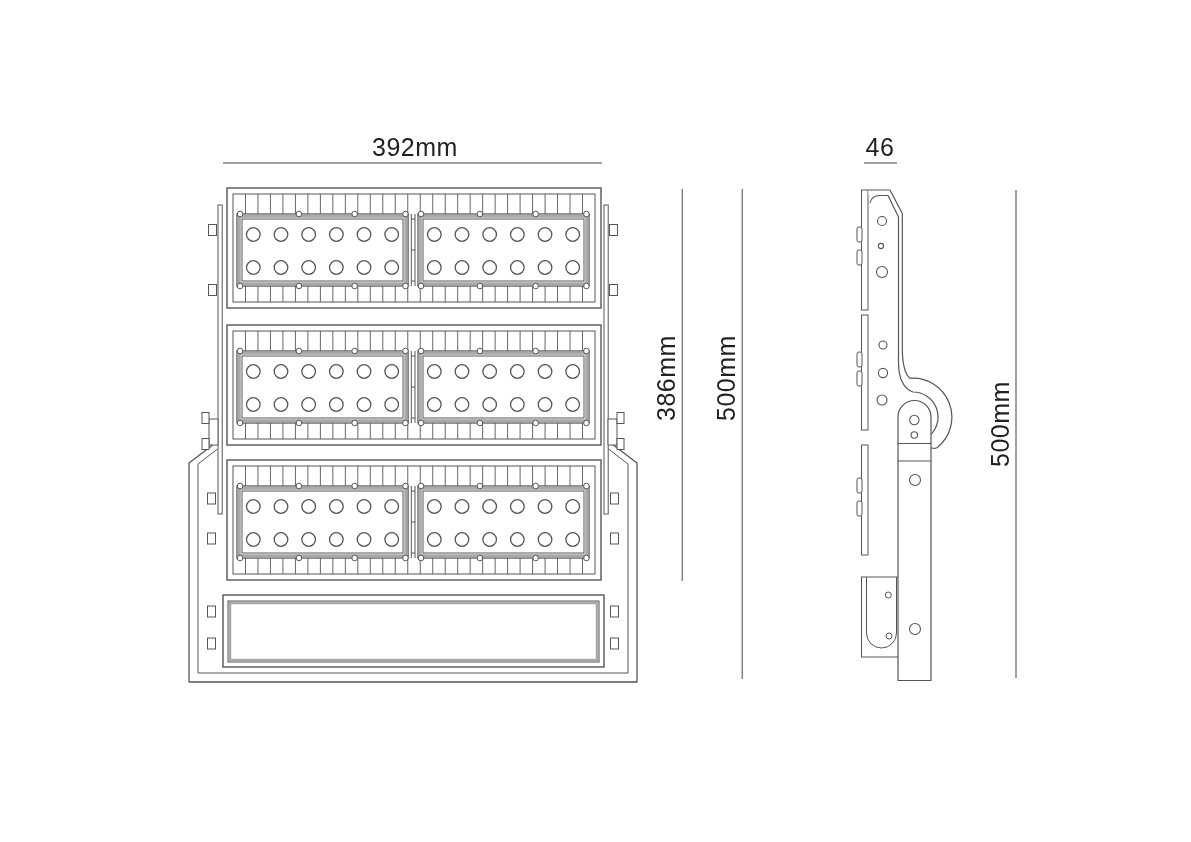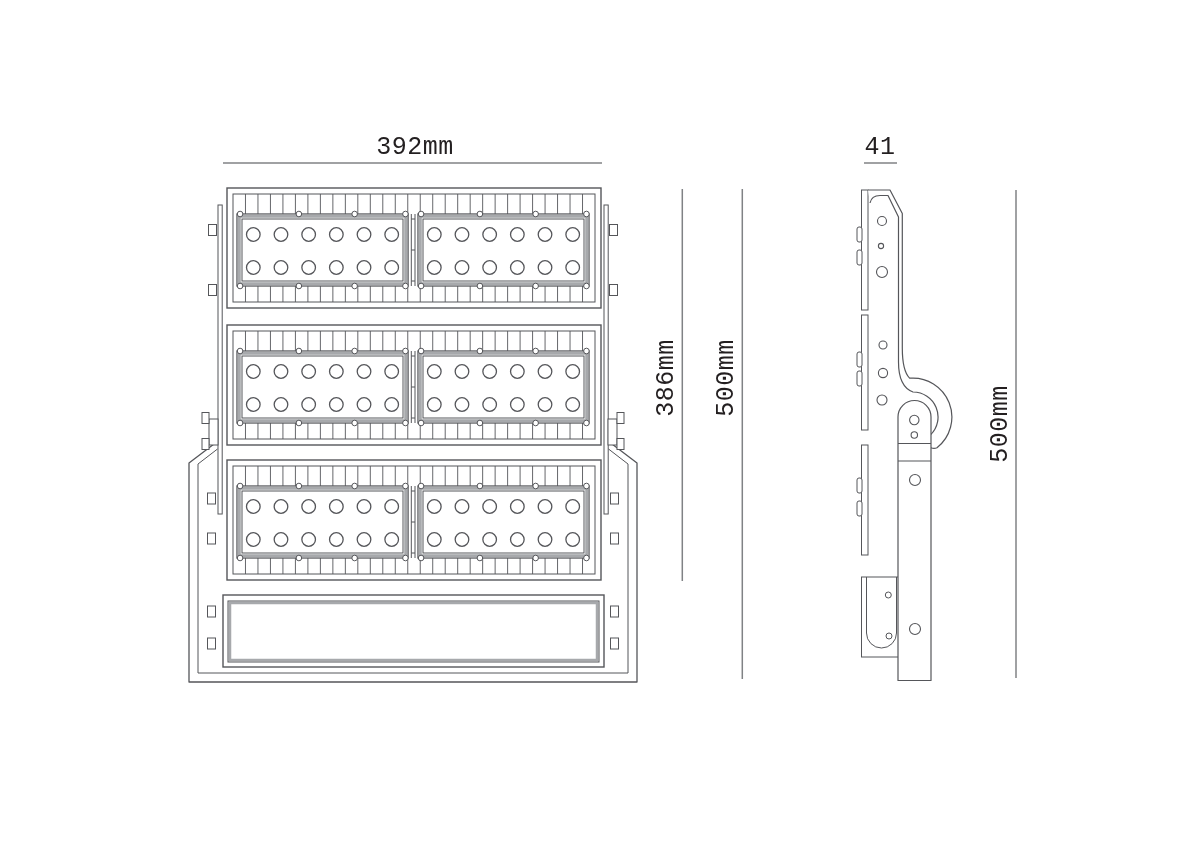--- a/index.html
+++ b/index.html
@@ -1,18 +1,18 @@
 <!DOCTYPE html>
 <html><head>
 <meta charset="utf-8">
 <style>
   html,body{margin:0;padding:0;background:#ffffff;}
   .canvas{
     position:relative;width:1191px;height:842px;background:#ffffff;
-    font-family:Liberation Mono, monospace;overflow:hidden;
+    font-family:Liberation Sans, sans-serif;overflow:hidden;
   }
   .canvas svg{position:absolute;left:0;top:0;}
   .dim-label{
     position:absolute;color:#231f20;font-size:25px;line-height:1;
     white-space:nowrap;transform:translate(-50%,-50%);
     letter-spacing:0.5px;
   }
   .dim-label.vertical{transform:translate(-50%,-50%) rotate(-90deg);}
 </style>
 </head>
@@ -339,16 +339,16 @@
         <line x1="1016" y1="190" x2="1016" y2="678" stroke="#808285" stroke-width="1.5"></line>
       </g>
     </svg>
 
   <div class="dim-label" style="left:415px;top:147px">392mm</div>
 
   <div class="dim-label vertical" style="left:666px;top:378px">386mm</div>
 
   <div class="dim-label vertical" style="left:726px;top:378px">500mm</div>
 
-  <div class="dim-label" style="left:880px;top:147px">41</div>
+  <div class="dim-label" style="left:880px;top:147px">46</div>
 
   <div class="dim-label vertical" style="left:1000px;top:424px">500mm</div>
 </div>
 
 </body></html>

